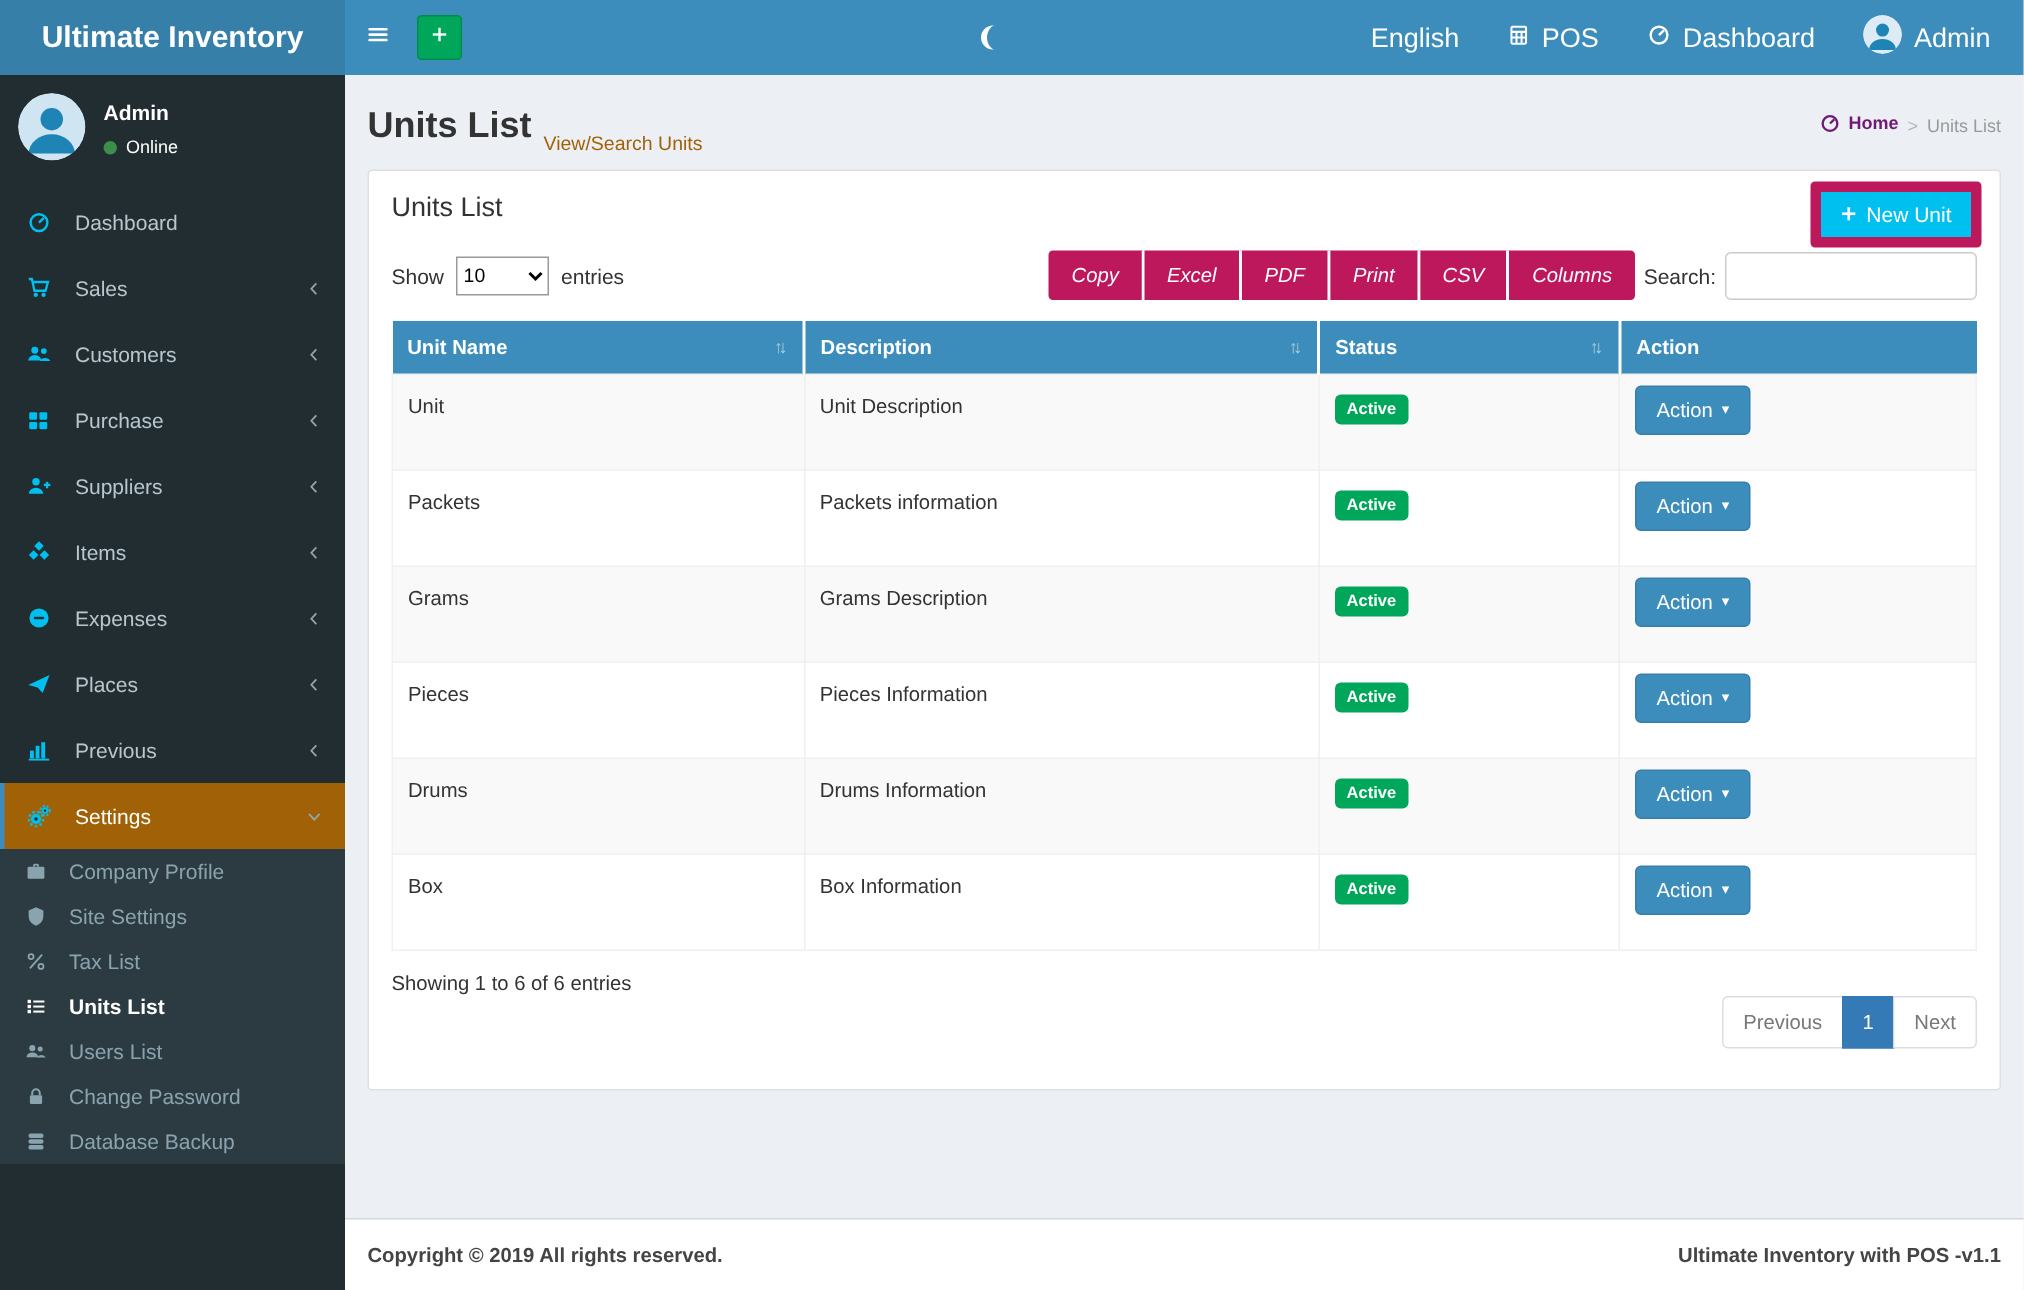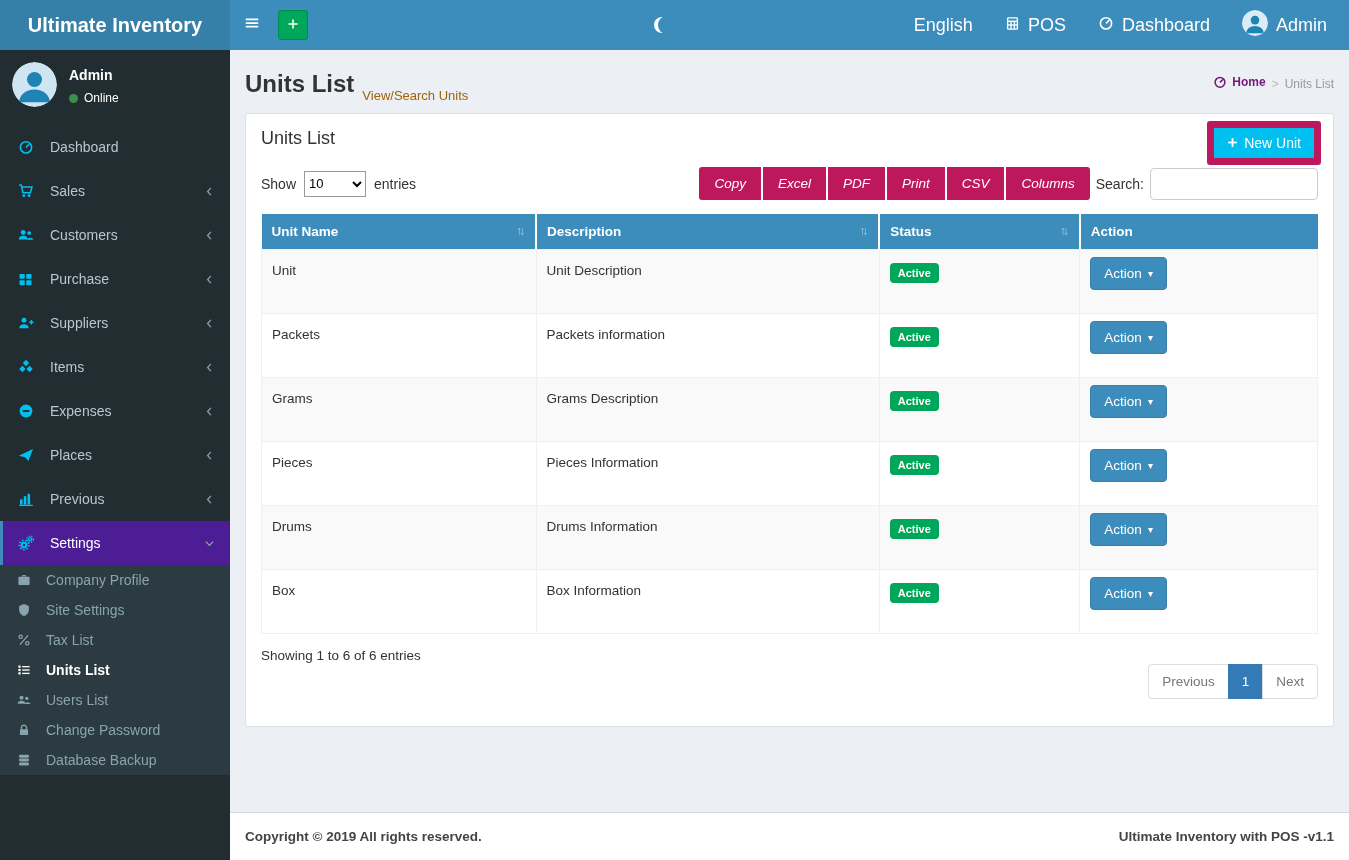--- a/index.html
+++ b/index.html
@@ -27,21 +27,21 @@
   .avatar-lg { width:45px; height:45px; border-radius:50%; }
   .user-name { color:#fff; font-weight:bold; font-size:14px; margin-top:5px; }
   .user-status { display:flex; align-items:center; gap:6px; color:#fff; font-size:12px; margin-top:8px; }
   .dot { width:9px; height:9px; border-radius:50%; background:#3c8f4a; display:inline-block; }
   .menu { list-style:none; margin-top:4px; }
   .mi { height:44px; display:flex; align-items:center; padding:0 15px; color:#b8c7ce; font-size:14px;
         cursor:pointer; border-left:3px solid transparent; }
   .mi .mi-icon { width:26px; display:flex; align-items:center; color:#00c0ef; flex:none; }
   .mi .mi-label { margin-left:6px; }
   .mi .chev { margin-left:auto; color:#95a5ac; display:flex; align-items:center; }
-  .mi.active { background:#4c1d95; border-left-color:#3c8dbc; color:#fff;justify-content:center; }
+  .mi.active { background:#a16207; border-left-color:#3c8dbc; color:#fff;justify-content:center; }
   .submenu { list-style:none; background:#2c3b41; }
   .smi { height:30px; display:flex; align-items:center; padding:0 5px 0 17px; color:#8aa4af; font-size:14px; cursor:pointer; }
   .smi .mi-icon { width:24px; display:flex; align-items:center; color:#8aa4af; flex:none; }
   .smi .mi-label { margin-left:5px; }
   .smi.active { color:#fff; font-weight:bold; }
   .smi.active .mi-icon { color:#fff; }
 
   
   .content { position:absolute; top:50px; left:230px; width:1119px; height:762px; background:#ecf0f5; }
   .content-header { display:flex; align-items:center; padding:14px 15px 10px; }

